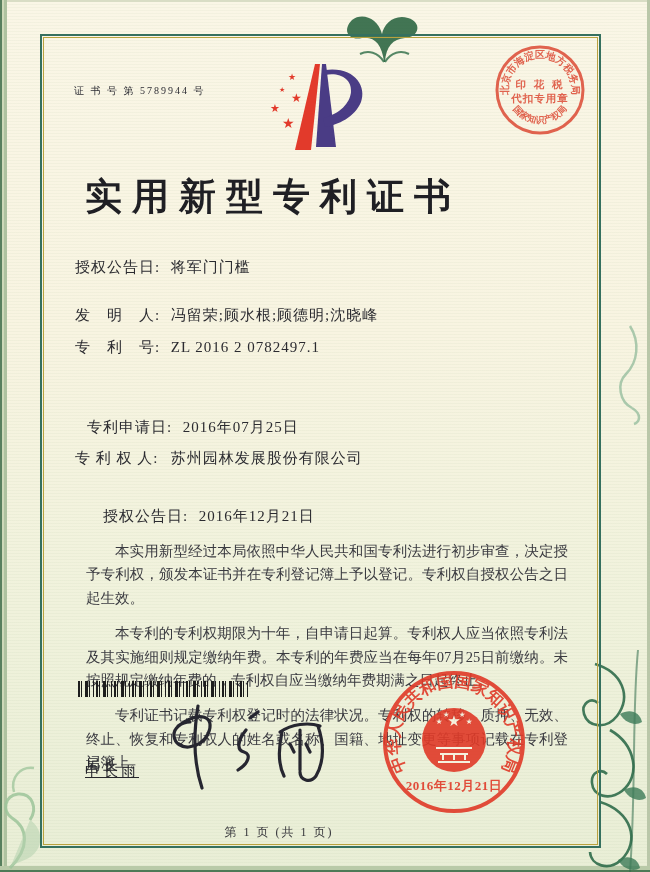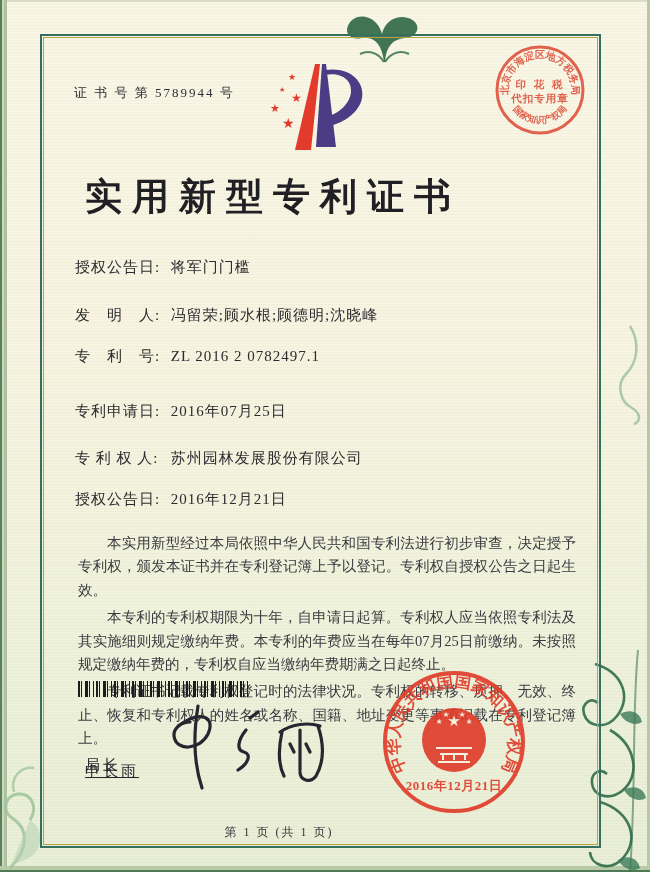--- a/index.html
+++ b/index.html
@@ -10,29 +10,29 @@
       repeating-linear-gradient(0deg, rgba(150,175,135,0.07) 0px, rgba(150,175,135,0.07) 1px, rgba(0,0,0,0) 1px, rgba(0,0,0,0) 3px),
       linear-gradient(180deg,#faf6e6 0%,#f8f4e1 38%,#f0f2dc 70%,#e9eed6 100%);
   }
   .edge{position:absolute;}
   .edge-left{left:0;top:0;width:7px;height:872px;background:linear-gradient(90deg,#587f5e 0 2px,#cdd8b8 2px 4px,#aec2a0 4px 7px);}
   .edge-bottom{left:0;bottom:0;width:650px;height:6px;background:linear-gradient(0deg,#4e7a57 0 2px,#b9caa8 2px 6px);}
   .edge-right{right:0;top:0;width:3px;height:872px;background:#bac7a9;}
   .edge-top{left:0;top:0;width:650px;height:2px;background:#d9ddc5;}
   .frame{position:absolute;left:40px;top:34px;width:557px;height:810px;border:2px solid #35705f;}
   .frame-inner{position:absolute;left:1px;top:1px;right:1px;bottom:1px;border:1px solid #b9a23f;}
-  .certno{position:absolute;left:74px;top:84px;font-size:13px;letter-spacing:2px;color:#2e2e35;}
+  .certno{position:absolute;left:74px;top:84px;font-size:10px;letter-spacing:2px;color:#2e2e35;}
   .title{position:absolute;left:0;top:172px;width:546px;text-align:center;font-size:37px;font-weight:700;letter-spacing:10px;color:#1f1f24;}
   .fields{position:absolute;left:75px;top:258px;width:480px;font-size:15px;color:#2b2b30;}
   .frow{position:absolute;left:0;white-space:nowrap;}
   .frow .lab{display:inline-block;min-width:92px;letter-spacing:1px;}
   .frow .val{letter-spacing:1px;}
-  .r0{top:0;} .r1{top:48px;} .r2{top:89px;} .r3{top:144px;} .r4{top:191px;} .r5{top:232px;}
+  .r0{top:0;} .r1{top:48px;} .r2{top:80px;} .r3{top:160px;margin-left:12px;} .r4{top:191px;} .r5{top:249px;margin-left:28px;}
   .body-text{position:absolute;left:74px;top:528px;width:506px;font-size:14.5px;line-height:23.4px;color:#3a3a40;text-align:justify;}
-  .body-text p{margin:4px;text-indent:2em;}
+  .body-text p{margin:12px;text-indent:2em;}
   .barcode{position:absolute;left:78px;top:681px;width:170px;height:16px;
     background:repeating-linear-gradient(90deg,#1d1d1d 0 2px,rgba(0,0,0,0) 2px 3px,#1d1d1d 3px 4px,rgba(0,0,0,0) 4px 7px,#1d1d1d 7px 10px,rgba(0,0,0,0) 10px 11px,#1d1d1d 11px 12px,rgba(0,0,0,0) 12px 15px,#1d1d1d 15px 16px,rgba(0,0,0,0) 16px 18px);}
   .officer-title{position:absolute;left:85px;top:756px;font-size:15px;letter-spacing:3px;color:#26262c;text-align:right;}
   .officer-name{position:absolute;left:85px;top:762px;font-size:15px;letter-spacing:3px;color:#26262c;text-decoration:underline;}
   .sig{position:absolute;left:142px;top:700px;}
   .seal{position:absolute;left:380px;top:668px;opacity:.9;}
   .taxstamp{position:absolute;left:492px;top:42px;opacity:.88;}
   .logo{position:absolute;left:268px;top:62px;}
   .footer{position:absolute;left:0;top:824px;width:558px;text-align:center;font-size:12px;letter-spacing:2px;color:#35353a;}
   .orn{position:absolute;}

